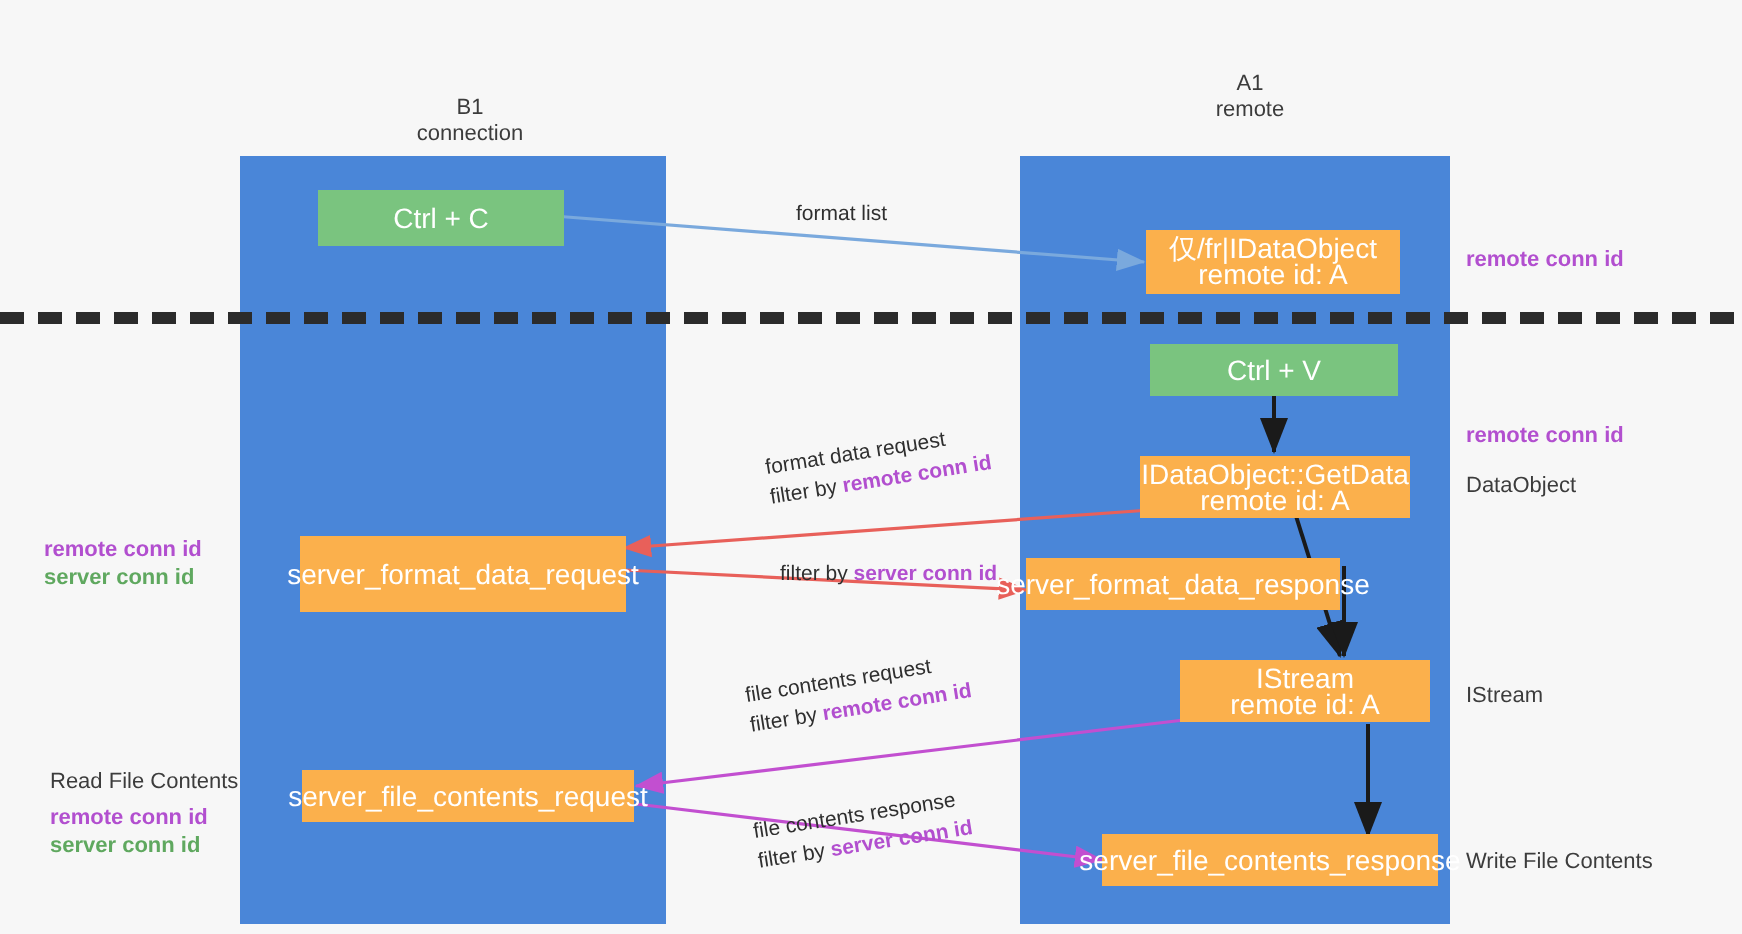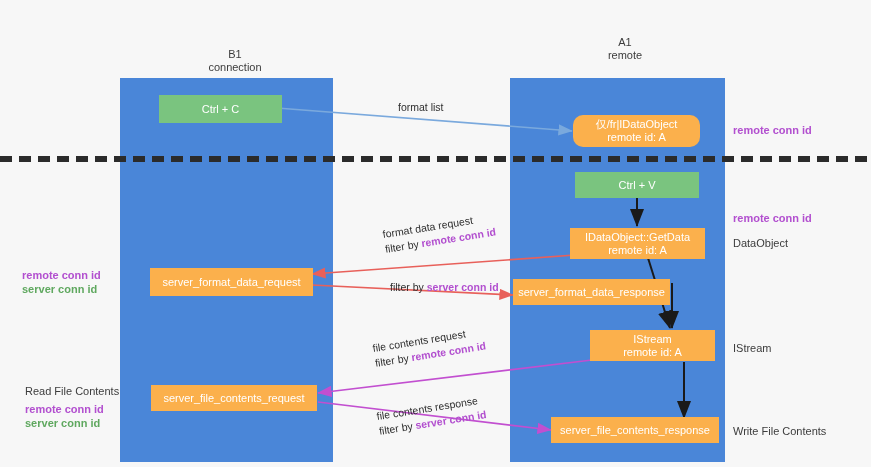--- a/index.html
+++ b/index.html
@@ -28,21 +28,21 @@
 
   
   .lane{position:absolute;background:#4a86d8;}
   .lane.b1{left:120px;top:78px;width:213px;height:384px;}
   .lane.a1{left:510px;top:78px;width:215px;height:384px;}
 
   
   .node{
     position:absolute;box-sizing:border-box;
     display:flex;flex-direction:column;align-items:center;justify-content:center;
-    color:#ffffff;font-size:11px;line-height:13px;text-align:center;
+    color:#ffffff;font-size:14px;line-height:13px;text-align:center;
     white-space:pre-line;padding:2px 4px;
   }
   .node.green{background:#7ac47f;}
   .node.orange{background:#fbb04c;}
 
   
   .divider{
     position:absolute;left:0;top:156px;width:871px;height:6px;
     background:repeating-linear-gradient(to right,
        #2b2b2b 0px,#2b2b2b 12px, rgba(0,0,0,0) 12px, rgba(0,0,0,0) 19px);
@@ -113,29 +113,29 @@
 
     <line x1="318" y1="402" x2="551" y2="430" stroke="#c24fd0" stroke-width="1.6" marker-end="url(#ah-mag)"></line>
 
     <line x1="672" y1="283" x2="672" y2="328" stroke="#1a1a1a" stroke-width="2" marker-end="url(#ah-blk)"></line>
 
     <line x1="684" y1="362" x2="684" y2="418" stroke="#1a1a1a" stroke-width="2" marker-end="url(#ah-blk)"></line>
   </svg>
 
   <div class="node green" style="left:159px;top:95px;width:123px;height:28px;">Ctrl + C</div>
 
-  <div class="node orange" style="left:573px;top:115px;width:127px;height:32px;border-radius:10px;">仅/fr|IDataObject
+  <div class="node orange" style="left:573px;top:115px;width:127px;height:32px;">仅/fr|IDataObject
 remote id: A</div>
 
   <div class="node green" style="left:575px;top:172px;width:124px;height:26px;">Ctrl + V</div>
 
   <div class="node orange" style="left:570px;top:228px;width:135px;height:31px;">IDataObject::GetData
 remote id: A</div>
 
-  <div class="node orange" style="left:150px;top:268px;width:163px;height:28px;">server_format_data_request</div>
+  <div class="node orange" style="left:150px;top:268px;width:163px;height:38px;">server_format_data_request</div>
 
   <div class="node orange" style="left:513px;top:279px;width:157px;height:26px;">server_format_data_response</div>
 
   <div class="node orange" style="left:590px;top:330px;width:125px;height:31px;">IStream
 remote id: A</div>
 
   <div class="node orange" style="left:151px;top:385px;width:166px;height:26px;">server_file_contents_request</div>
 
   <div class="node orange" style="left:551px;top:417px;width:168px;height:26px;">server_file_contents_response</div>
 

